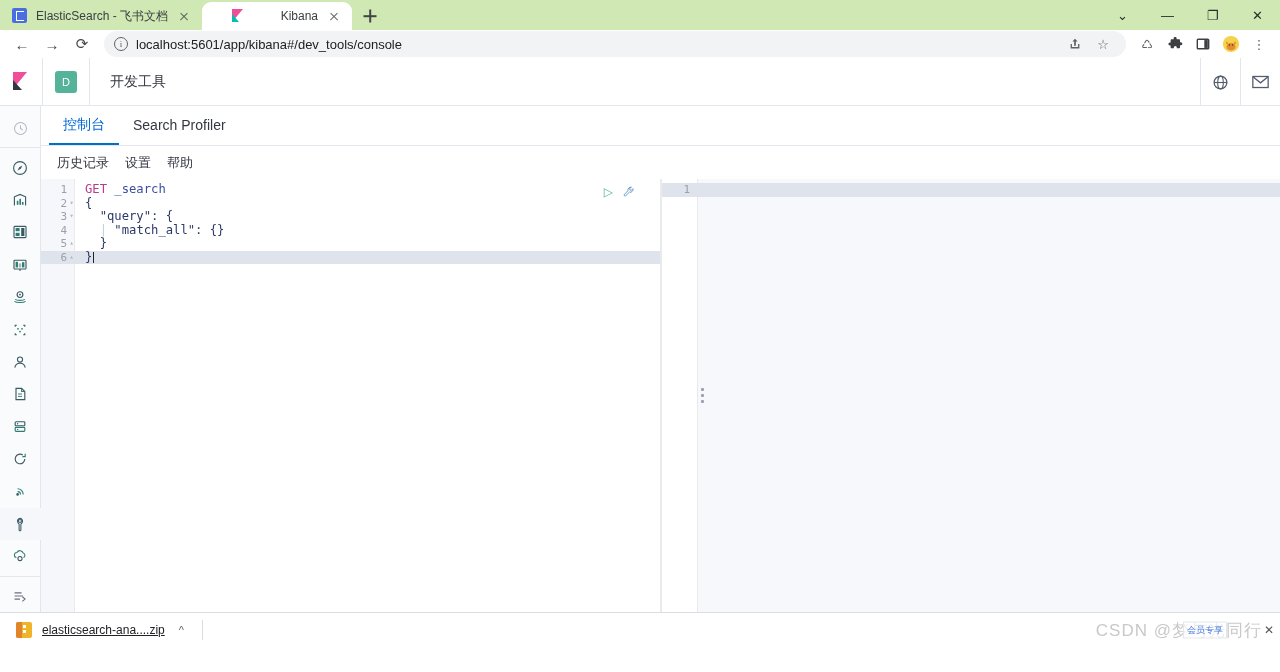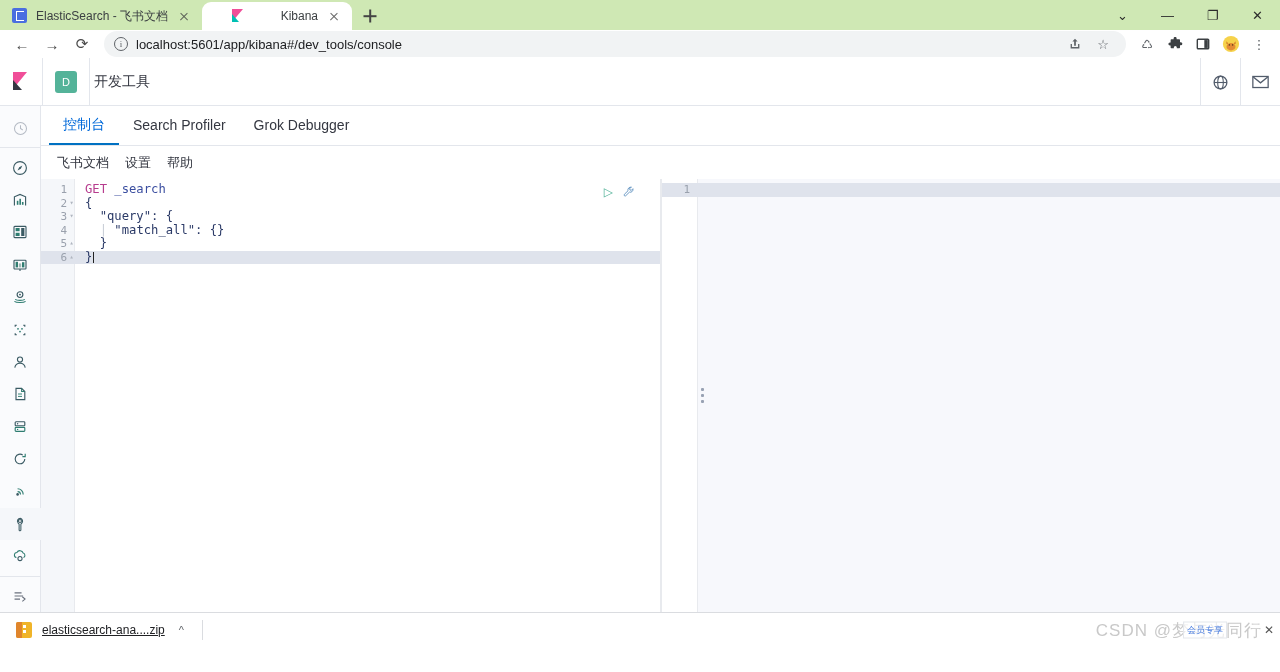--- a/index.html
+++ b/index.html
@@ -338,21 +338,21 @@
   </div>
 
 
   <div class="kb-header">
     <div class="kb-logo">
         <span class="kb-logo-mark"></span>
       </div>
     <div class="kb-divider"></div>
     <div class="kb-badge">D</div>
     <div class="kb-divider"></div>
-    <div class="kb-title" style="margin-left:4px">开发工具</div>
+    <div class="kb-title" style="margin-left:20px">开发工具</div>
     <div class="kb-header-right">
       <div class="kb-hr-item">
         <svg width="17" height="17" viewBox="0 0 20 20">
             <circle cx="10" cy="10" r="7.5" fill="none" stroke="#525c6b" stroke-width="1.5"></circle>
             <ellipse cx="10" cy="10" rx="3.3" ry="7.5" fill="none" stroke="#525c6b" stroke-width="1.3"></ellipse>
             <line x1="2.5" y1="10" x2="17.5" y2="10" stroke="#525c6b" stroke-width="1.3"></line>
           </svg>
       </div>
       <div class="kb-hr-item">
         <svg width="17" height="14" viewBox="0 0 20 16">
@@ -472,25 +472,24 @@
           </svg>
       </div>
 
     </div>
 
     <div class="main">
 
       <div class="kb-tabs">
         <div class="kb-tab active">控制台</div>
         <div class="kb-tab">Search Profiler</div>
-        <div class="kb-tab">Grok Debugger</div>
       </div>
 
       <div class="console-menu">
-        <span>飞书文档</span>
+        <span>历史记录</span>
         <span>设置</span>
         <span>帮助</span>
       </div>
 
       <div class="console-area">
 
         <div class="editor-pane">
           <div class="gutter"></div>
           <div class="code-wrap" id="code-wrap">
               <div class="code-line">

